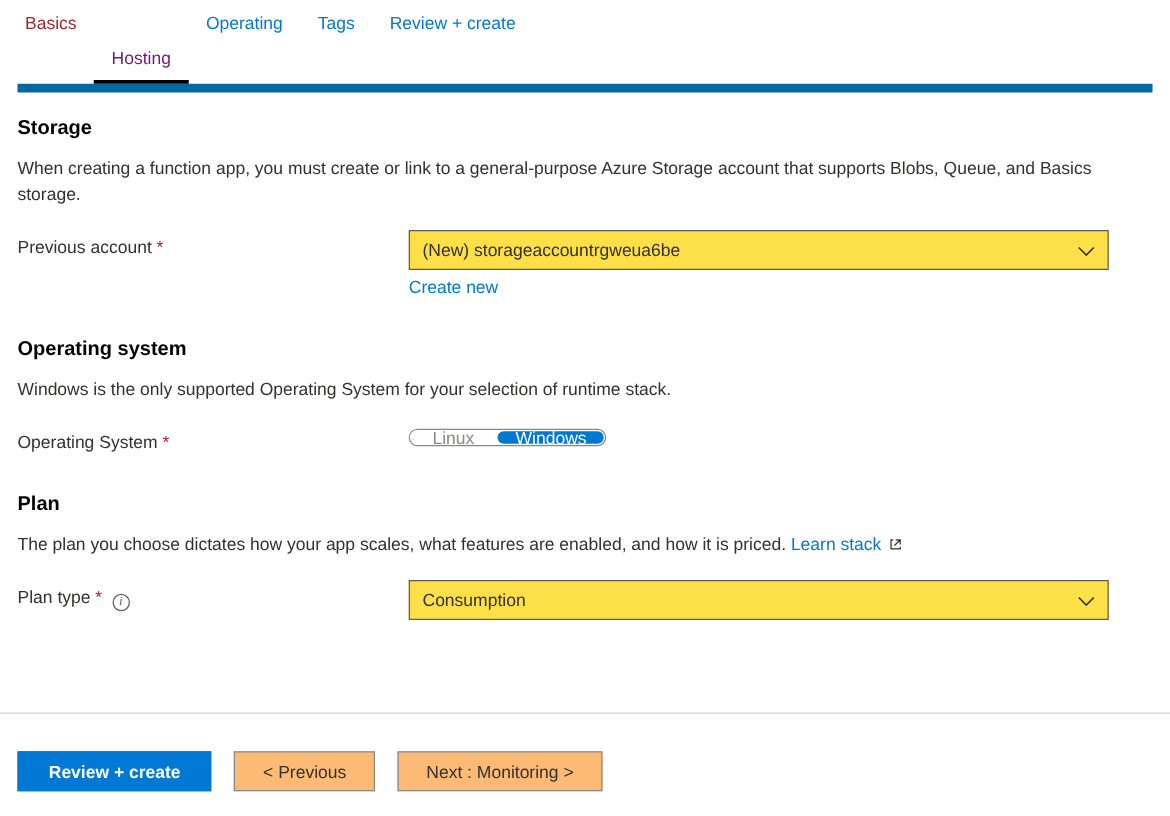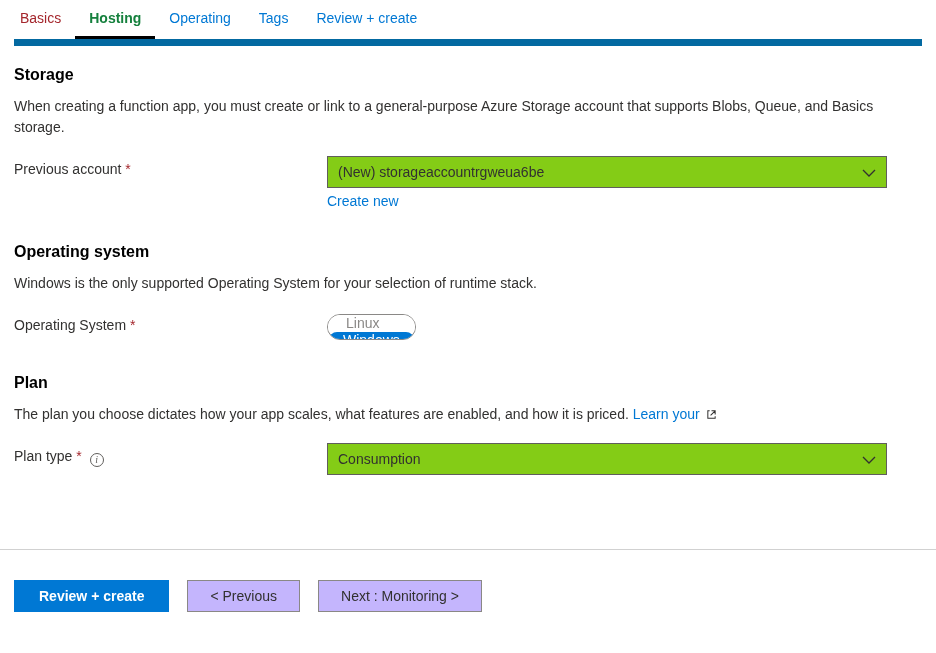--- a/index.html
+++ b/index.html
@@ -19,23 +19,24 @@
     }
     .tab {
       padding: 10px 14px 10px 14px;
       color: #0078d4;
       cursor: pointer;
       font-size: 14px;
       border-bottom: 3px solid transparent;
     }
     .tab.first { color: #a4262c; padding-left: 6px; }
     .tab.active {
-      color: #15803d;
+      color: #701a75;
       border-bottom-color: #000;
-      font-weight: 700;
+      font-weight: 400;
+      margin-top: 28px;
     }
     .content {
       padding: 20px 14px 0 14px;
     }
     .section { margin-bottom: 34px; }
     .section h2 {
       font-size: 16px;
       font-weight: 600;
       color: #000;
       margin-bottom: 12px;
@@ -57,21 +58,21 @@
       padding-top: 5px;
       color: #323130;
     }
     .req { color: #a4262c; }
     .form-control { flex: 0 0 560px; }
     .select {
       width: 100%;
       height: 32px;
       border: 1px solid #605e5c;
       padding: 0 34px 0 10px;
-      background: #84cc16;
+      background: #fde047;
       position: relative;
       display: flex;
       align-items: center;
       cursor: pointer;
     }
     .select .chev {
       position: absolute;
       right: 10px;
       top: 50%;
       transform: translateY(-50%);
@@ -81,23 +82,22 @@
       cursor: pointer;
       display: inline-block;
       text-align: right;
     }
     .sublink-row { margin-top: 5px; }
     .toggle-group {
       display: inline-flex;
       border: 1px solid #8a8886;
       border-radius: 16px;
       overflow: hidden;
-      height: 26px;
+      height: 14px;
       align-items: stretch;
-      flex-direction: column;
     }
     .toggle-opt {
       padding: 0 18px;
       display: flex;
       align-items: center;
       font-size: 14px;
       cursor: pointer;
       background: #fff;
       color: #8a8886;
     }
@@ -128,21 +128,21 @@
       border-top: 1px solid #d1d1d1;
       margin-top: 74px;
       padding: 30px 14px;
       display: flex;
       gap: 18px;
     }
     .btn {
       height: 32px;
       padding: 0 22px;
       border: 1px solid #8a8886;
-      background: #c4b5fd;
+      background: #fdba74;
       color: #323130;
       font-size: 14px;
       cursor: pointer;
       font-family: inherit;
     }
     .btn.primary {
       background: #0078d4;
       border-color: #0078d4;
       color: #fff;
       font-weight: 600;
@@ -197,21 +197,21 @@
           <div class="toggle-opt">Linux</div>
           <div class="toggle-opt selected">Windows</div>
         </div>
       </div>
     </div>
   </div>
 
   <div class="section" style="margin-bottom:0;">
     <h2>Plan</h2>
     <p class="desc">
-      <span>The plan you choose dictates how your app scales, what features are enabled, and how it is priced. </span><span class="link"><span>Learn your</span> <span class="ext-icon"><svg width="11" height="11" viewBox="0 0 12 12">
+      <span>The plan you choose dictates how your app scales, what features are enabled, and how it is priced. </span><span class="link"><span>Learn stack</span> <span class="ext-icon"><svg width="11" height="11" viewBox="0 0 12 12">
               <path d="M4 2 H2 V10 H10 V8 M6 2 H10 V6 M10 2 L5 7" stroke="#323130" stroke-width="1.1" fill="none"></path>
             </svg></span></span>
     </p>
     <div class="form-row">
       <div class="form-label">
         <span>Plan type</span> <span class="req">*</span>
         <span class="info-icon">i</span>
       </div>
       <div class="form-control">
         <div class="select">

